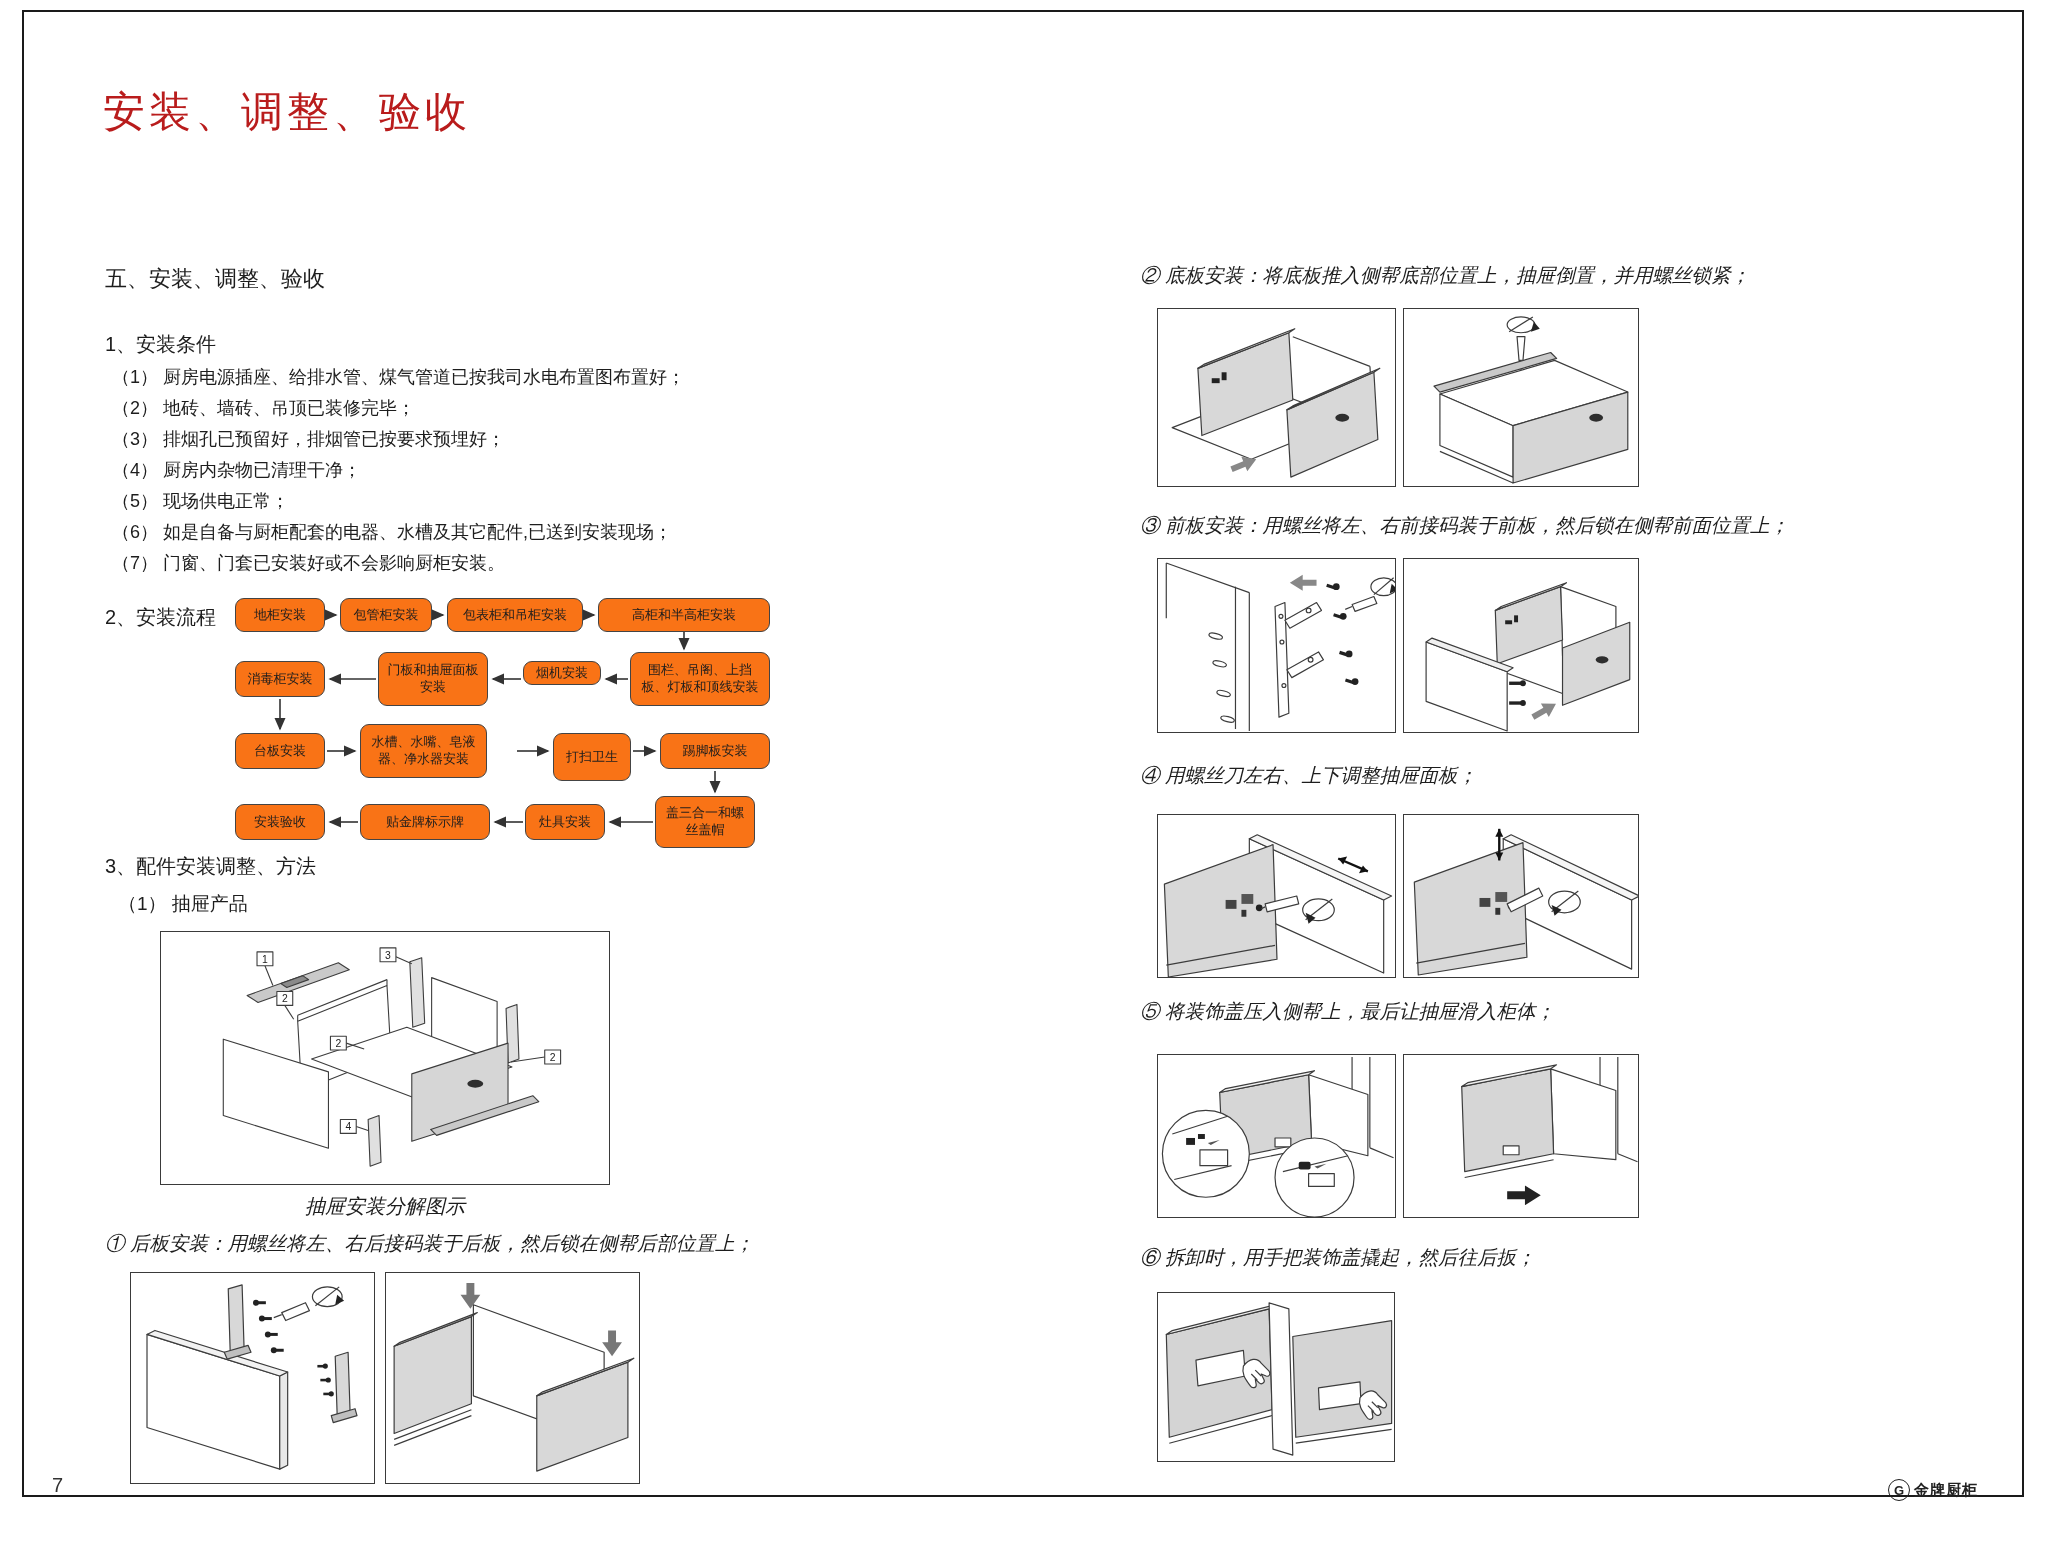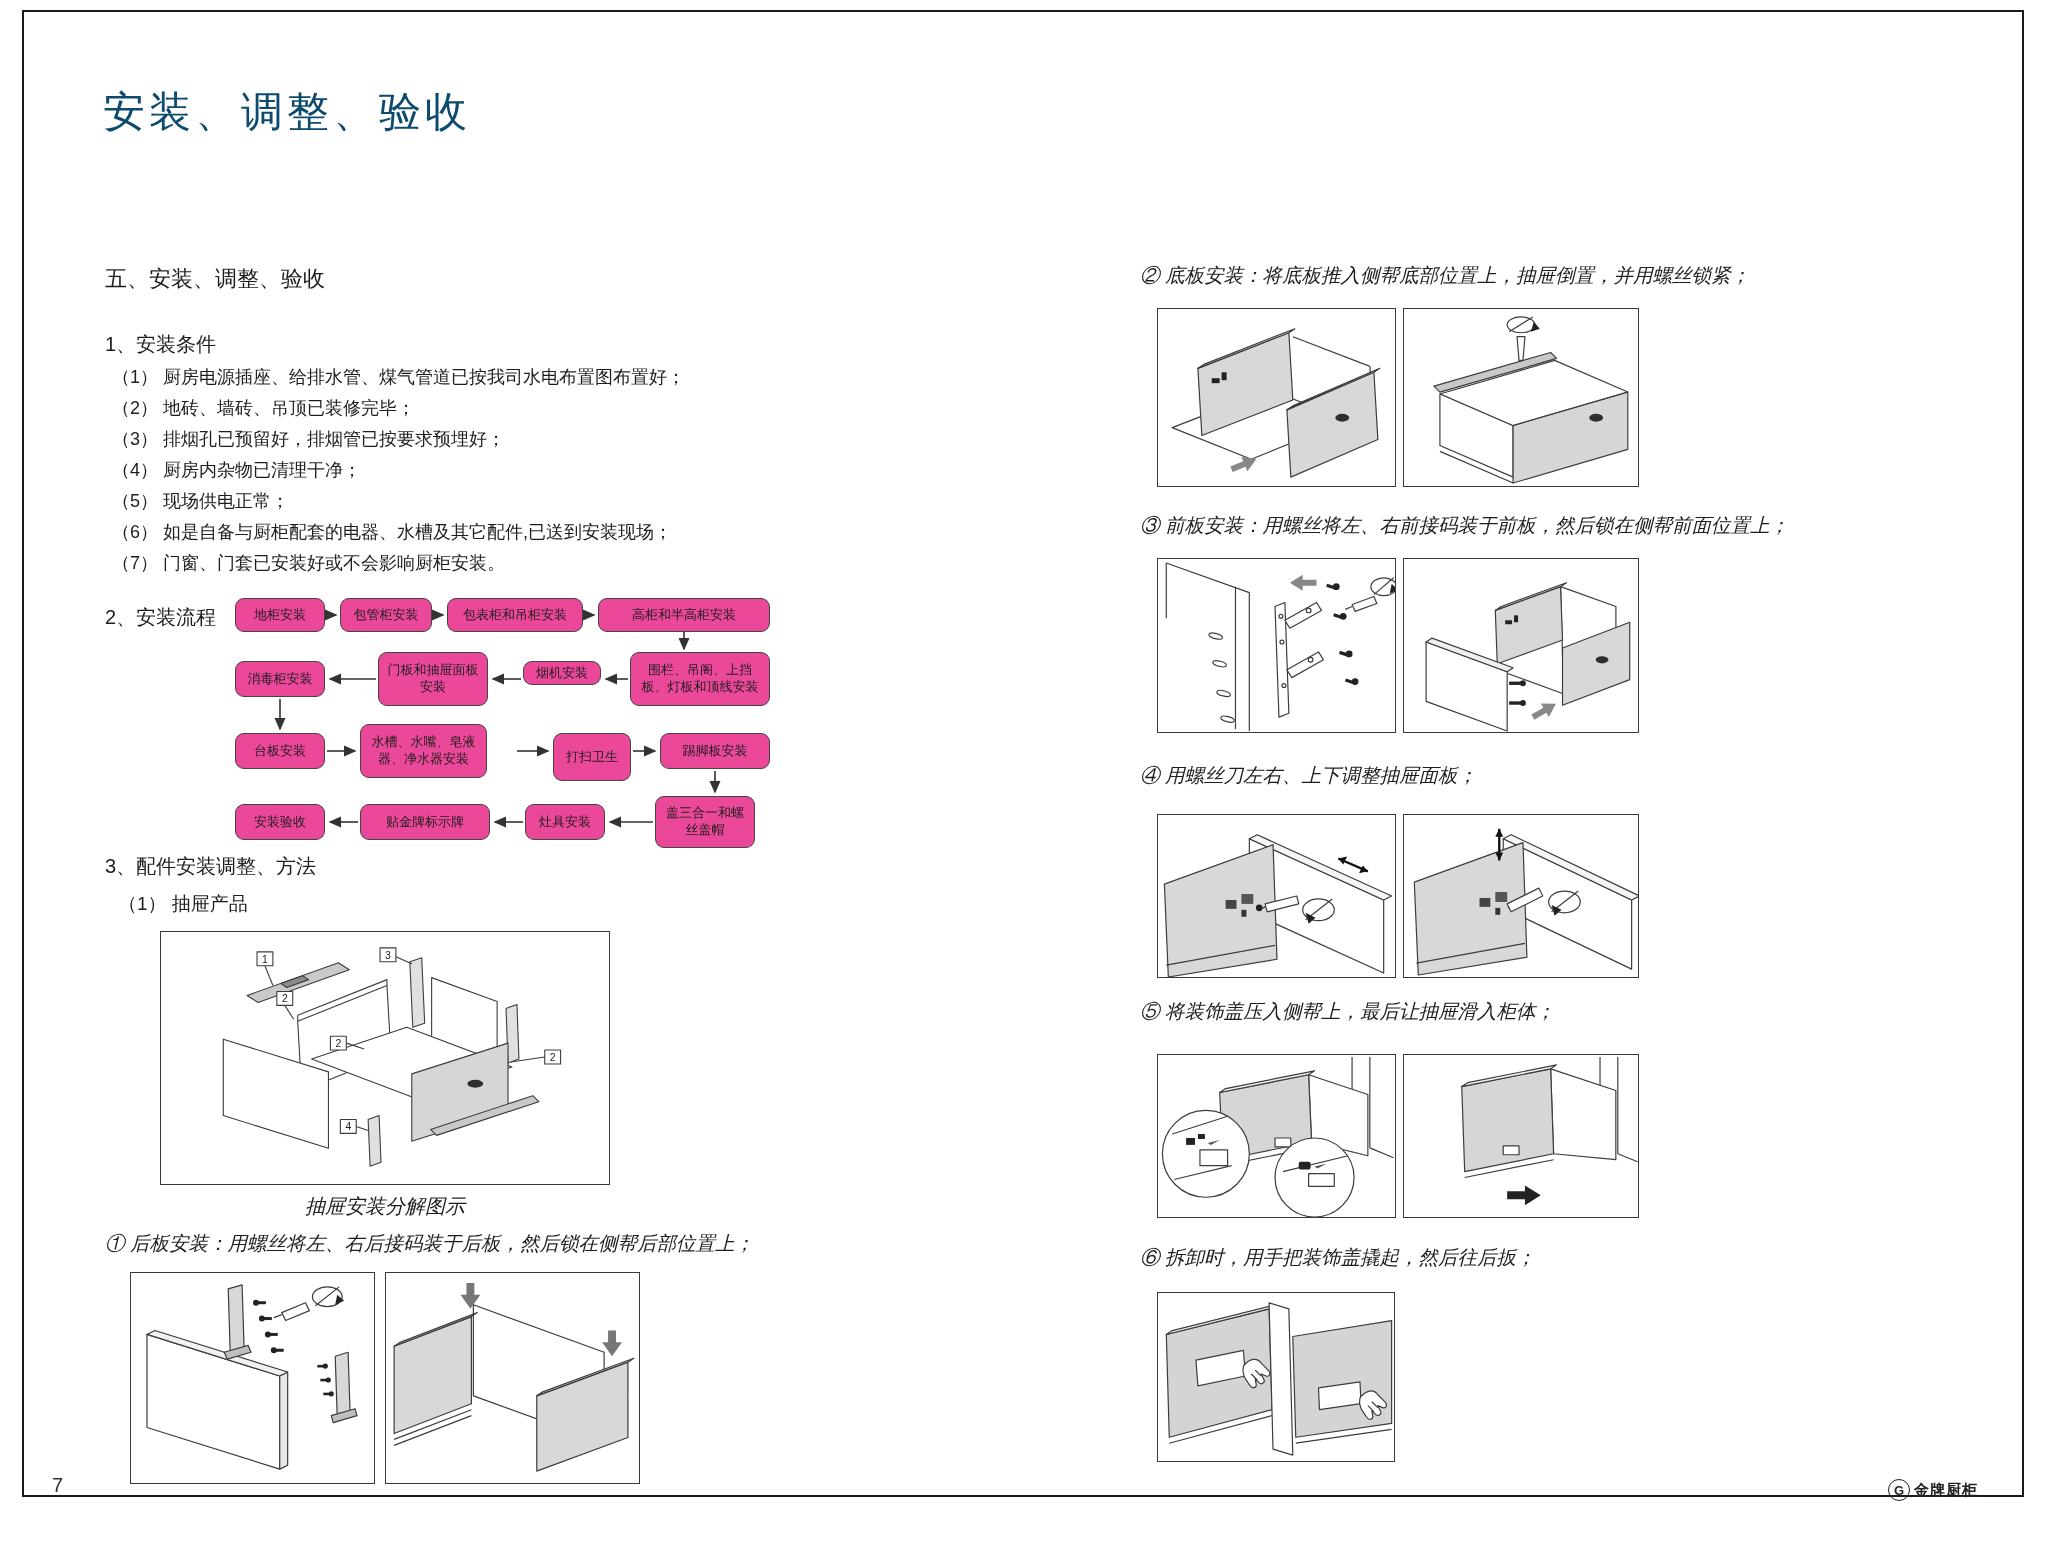--- a/index.html
+++ b/index.html
@@ -1,29 +1,29 @@
 <!DOCTYPE html>
 <html><head>
 <meta charset="utf-8">
 <style>
   html,body{margin:0;padding:0;background:#ffffff;}
   .page{position:relative;width:2048px;height:1547px;background:#fff;
         font-family:"Liberation Sans",sans-serif;color:#1d1d1d;overflow:hidden;}
   .frame{position:absolute;left:22px;top:10px;width:2002px;height:1487px;
          border:2px solid #1a1a1a;box-sizing:border-box;}
   .abs{position:absolute;}
-  .doc-title{left:103px;top:84px;font-size:42px;letter-spacing:4px;color:#0c4a6e;}
+  .doc-title{left:103px;top:84px;font-size:42px;letter-spacing:4px;color:#b91c1c;}
   .h-main{left:105px;top:264px;font-size:22px;}
   .h-sub1{left:105px;top:331px;font-size:20px;}
   .cond{left:112px;font-size:18px;white-space:nowrap;}
   .h-sub2{left:105px;top:604px;font-size:20px;}
   .h-sub3{left:105px;top:853px;font-size:20px;}
   .h-item1{left:118px;top:891px;font-size:19px;}
   .flow{left:235px;top:598px;width:545px;height:252px;}
-  .fbox{position:absolute;border:1.5px solid #444;border-radius:9px;background:#ec4899;
+  .fbox{position:absolute;border:1.5px solid #444;border-radius:9px;background:#f97316;
         display:flex;align-items:center;justify-content:center;text-align:center;
         font-size:13px;line-height:1.3;box-sizing:border-box;padding:2px 5px;}
   .flow-arrows{position:absolute;left:0;top:0;pointer-events:none;}
   .figbox{position:absolute;border:1.5px solid #3a3a3a;background:#fff;box-sizing:border-box;}
   .figbox svg{display:block;width:100%;height:100%;}
   .explbox{left:160px;top:931px;width:450px;height:254px;border-width:1px;}
   .fig-caption{left:160px;top:1193px;width:450px;text-align:center;font-size:20px;font-style:italic;}
   .step-label{font-size:19.5px;white-space:nowrap;font-style:italic;}
   .pagenum{left:52px;top:1474px;font-size:20px;color:#333;}
   .brand{left:1888px;top:1479px;display:flex;align-items:center;gap:4px;}

